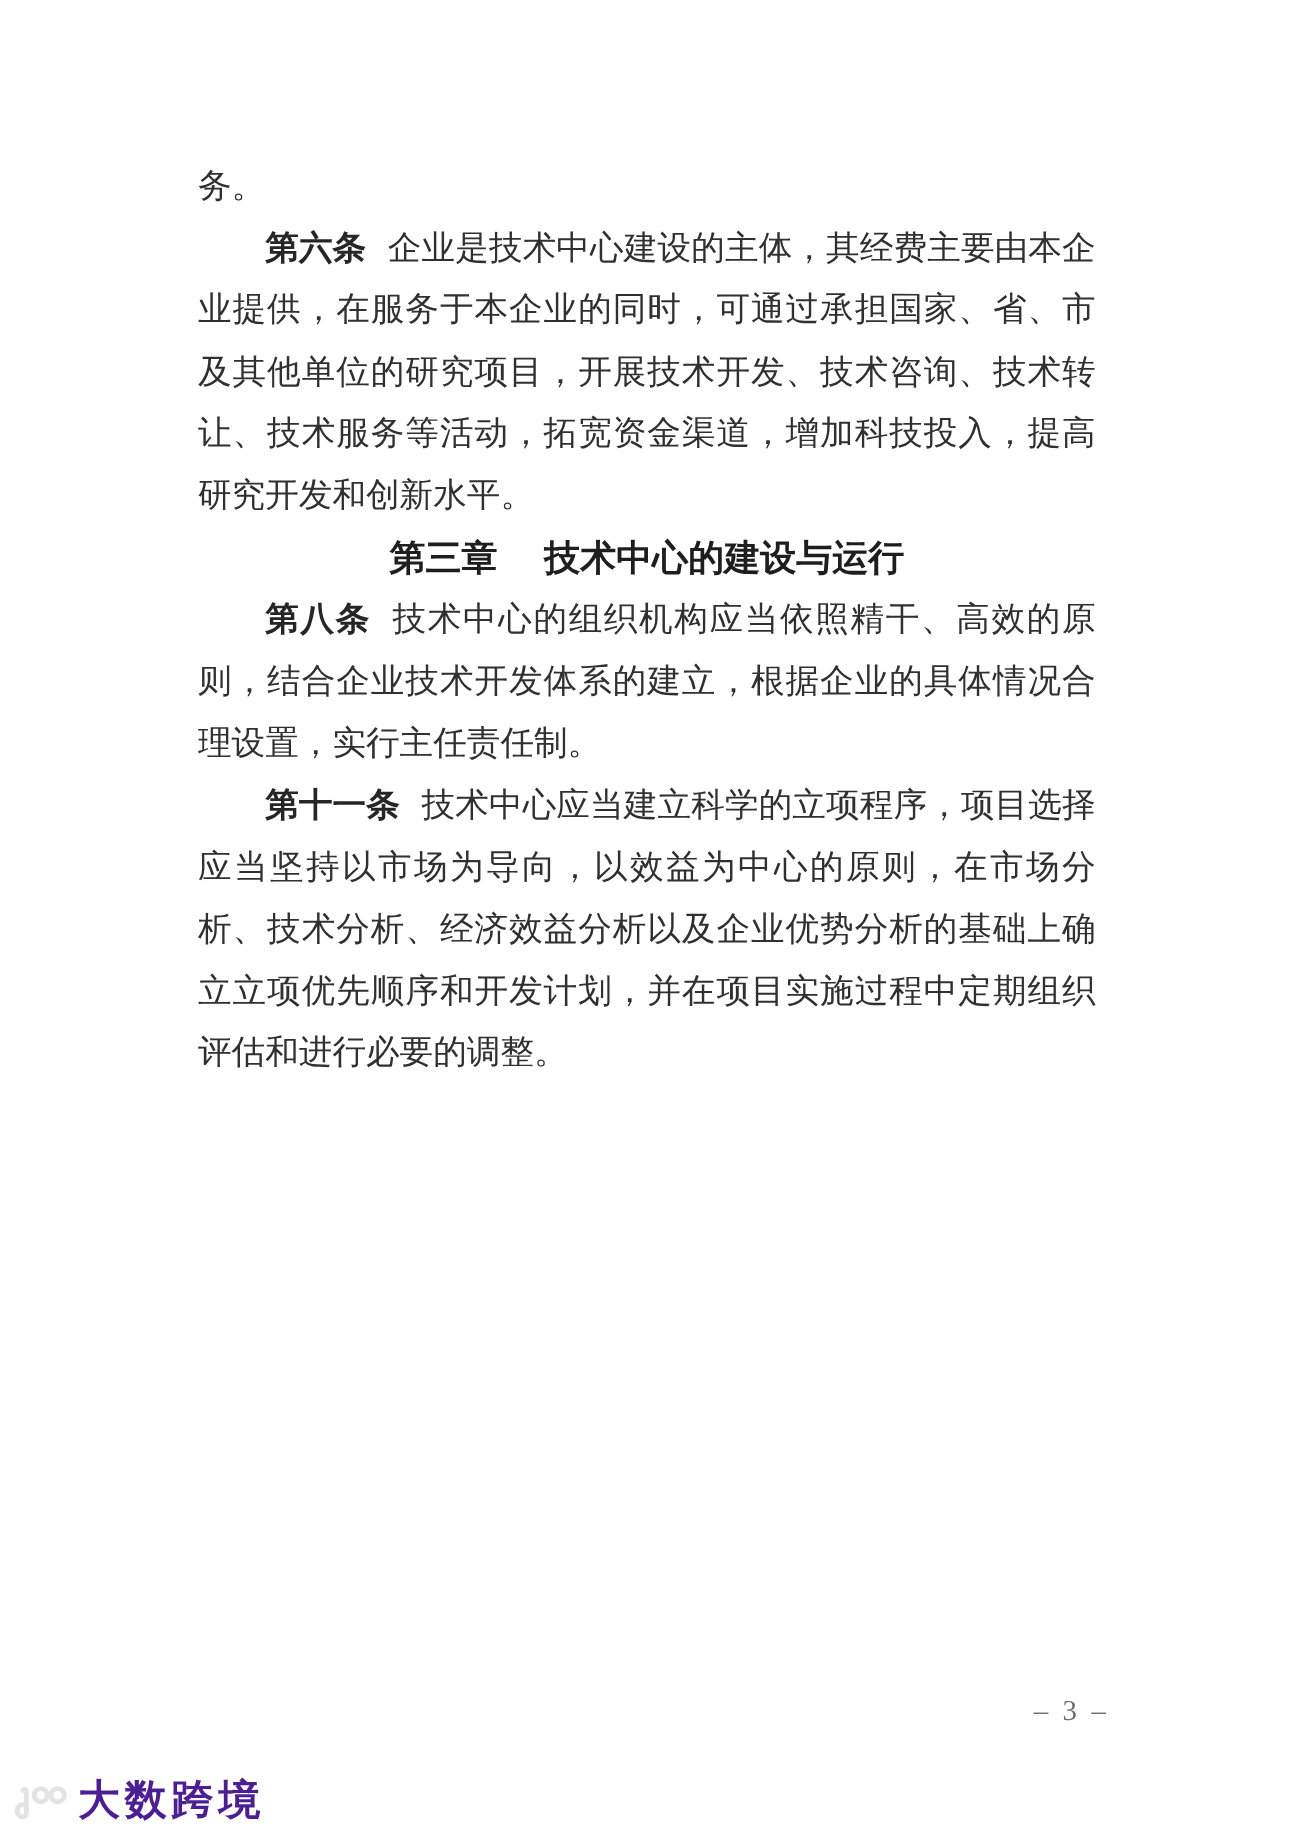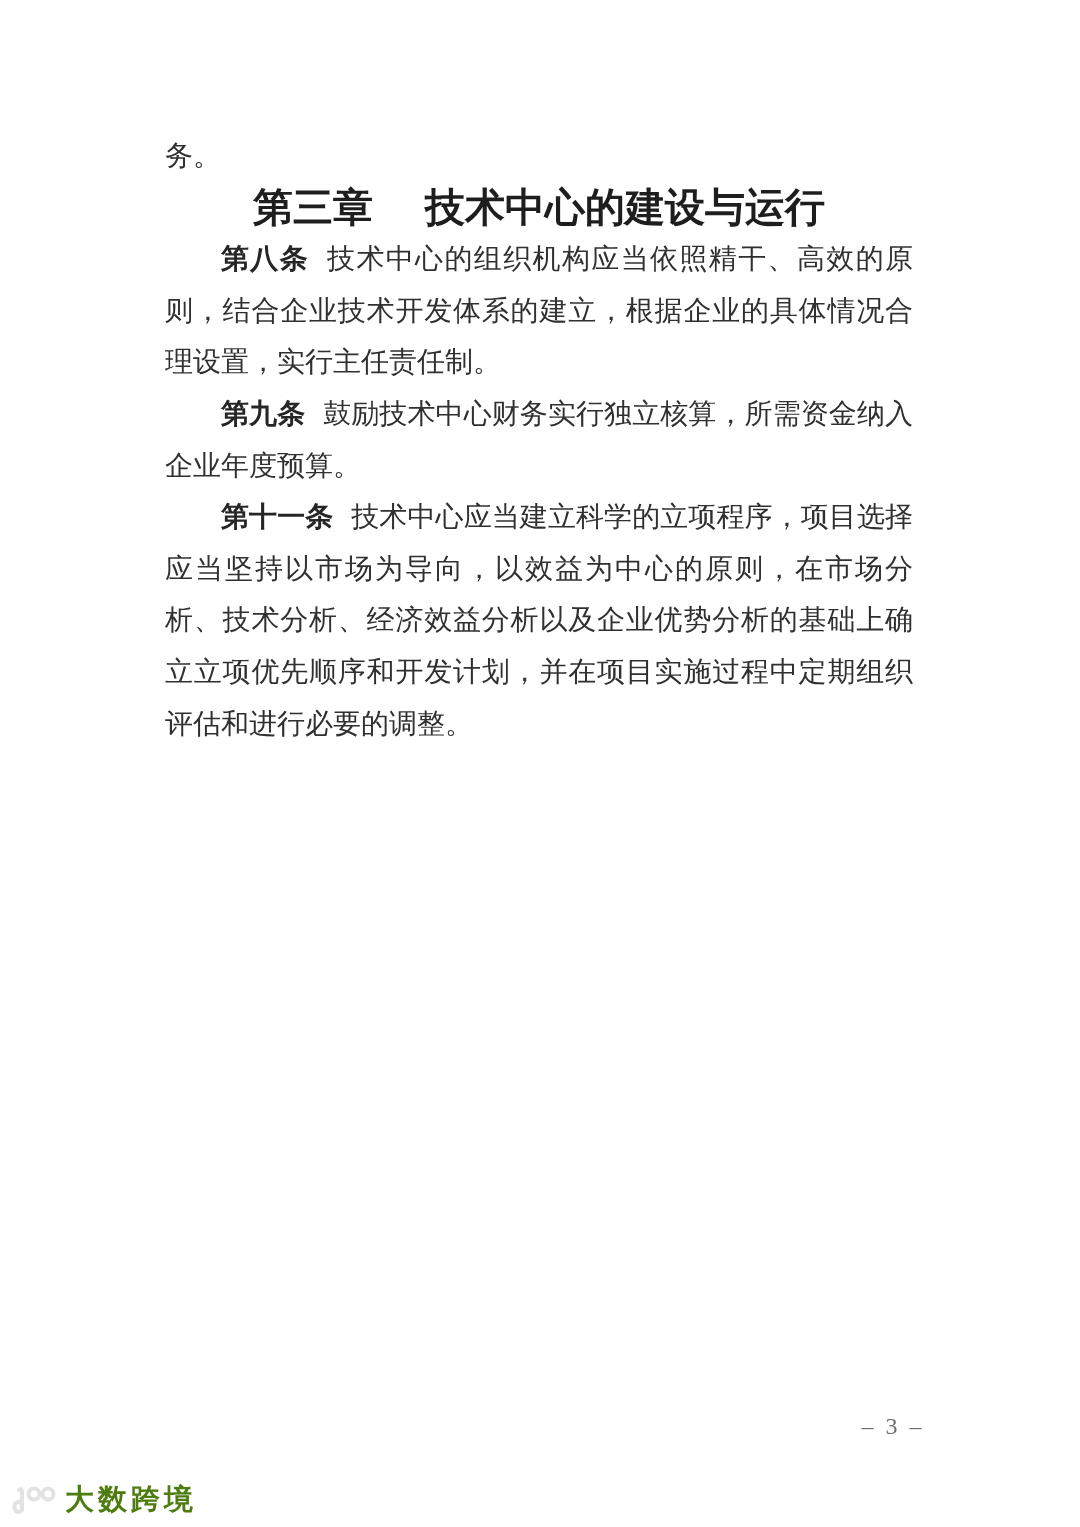--- a/index.html
+++ b/index.html
@@ -41,21 +41,21 @@
     text-indent: 0;
   }
   .art-num {
     font-weight: 700;
     margin-right: 0.64em;
     color: #262626;
   }
   h2.chapter {
     margin: 0;
     padding: 0;
-    font-size: 40px;
+    font-size: 30px;
     font-weight: 700;
     text-align: center;
     text-indent: 0;
     line-height: 51.6px;
     color: #1e1e1e;
   }
   .chapter-num {
     margin-right: 1.3em;
   }
   .page-num {
@@ -75,45 +75,45 @@
     top: 1483px;
     display: flex;
     align-items: center;
     gap: 9px;
     color: #e3e3e3;
     user-select: none;
   }
   .watermark .wm-text {
     font-family: "Liberation Sans", "DejaVu Sans", sans-serif;
     font-weight: 700;
-    font-size: 29px;
+    font-size: 35px;
     letter-spacing: 4px;
     line-height: 1;
-    color: #4d7c0f;
+    color: #4c1d95;
   }
   .wm-logo {
     display: block;
   }
 </style>
 </head>
 <body>
 
 <div class="page">
 
   <div class="content">
 
     <p class="continuation"><span>务。</span></p>
 
+    <p class="article"><span class="art-num">第六条</span><span>企业是技术中心建设的主体，其经费主要由本企业提供，在服务于本企业的同时，可通过承担国家、省、市及其他单位的研究项目，开展技术开发、技术咨询、技术转让、技术服务等活动，拓宽资金渠道，增加科技投入，提高研究开发和创新水平。</span></p>
 
 
     <h2 class="chapter"><span class="chapter-num">第三章</span><span>技术中心的建设与运行</span></h2>
 
     <p class="article"><span class="art-num">第八条</span><span>技术中心的组织机构应当依照精干、高效的原则，结合企业技术开发体系的建立，根据企业的具体情况合理设置，实行主任责任制。</span></p>
 
-    <p class="article"><span class="art-num">第九条</span><span>鼓励技术中心财务实行独立核算，所需资金纳入企业年度预算。</span></p>
 
 
     <p class="article"><span class="art-num">第十一条</span><span>技术中心应当建立科学的立项程序，项目选择应当坚持以市场为导向，以效益为中心的原则，在市场分析、技术分析、经济效益分析以及企业优势分析的基础上确立立项优先顺序和开发计划，并在项目实施过程中定期组织评估和进行必要的调整。</span></p>
 
   </div>
 
   <div class="page-num">– 3 –</div>
 
   <div class="watermark">
     <span>

